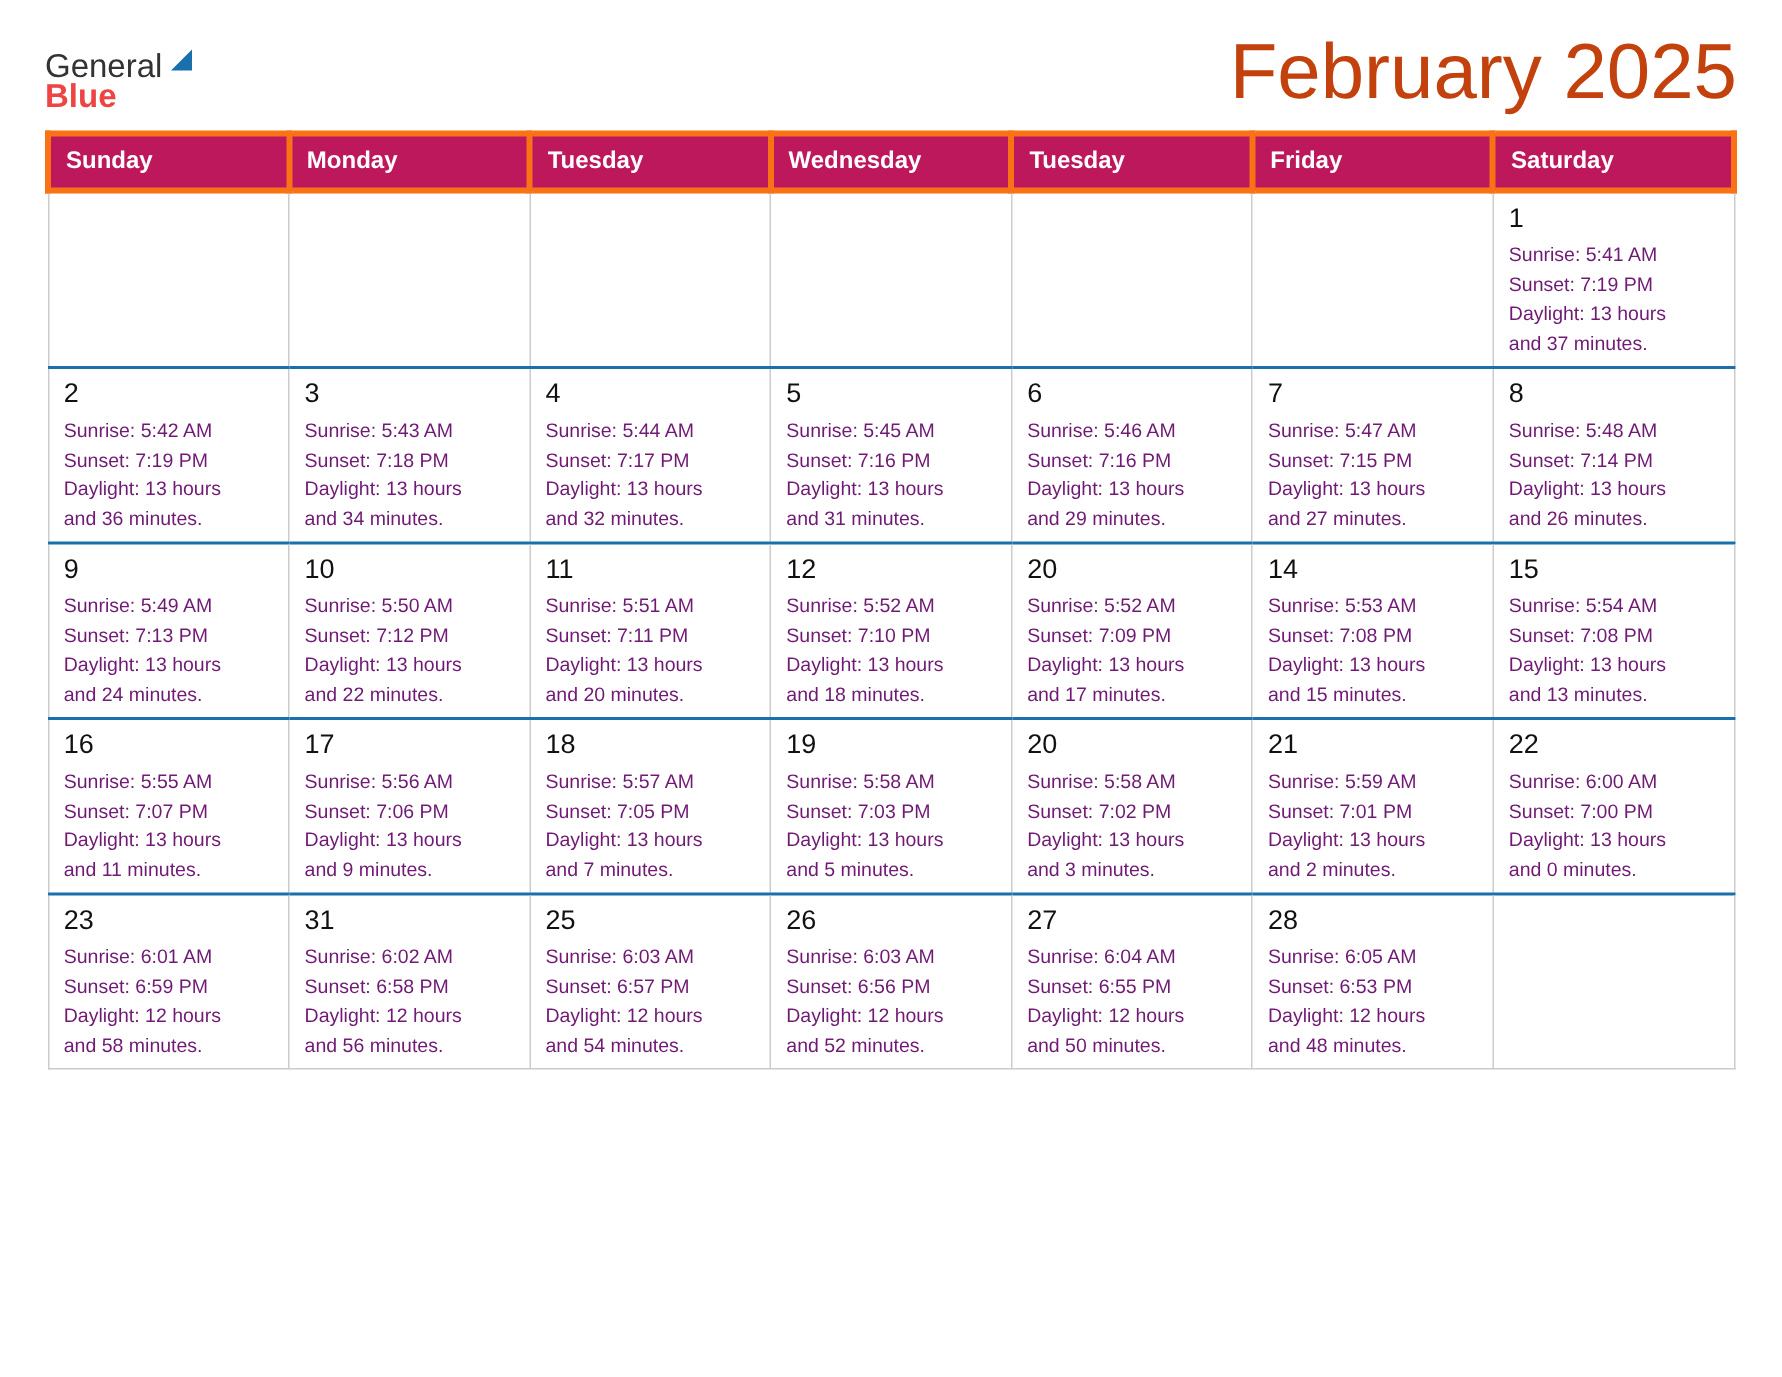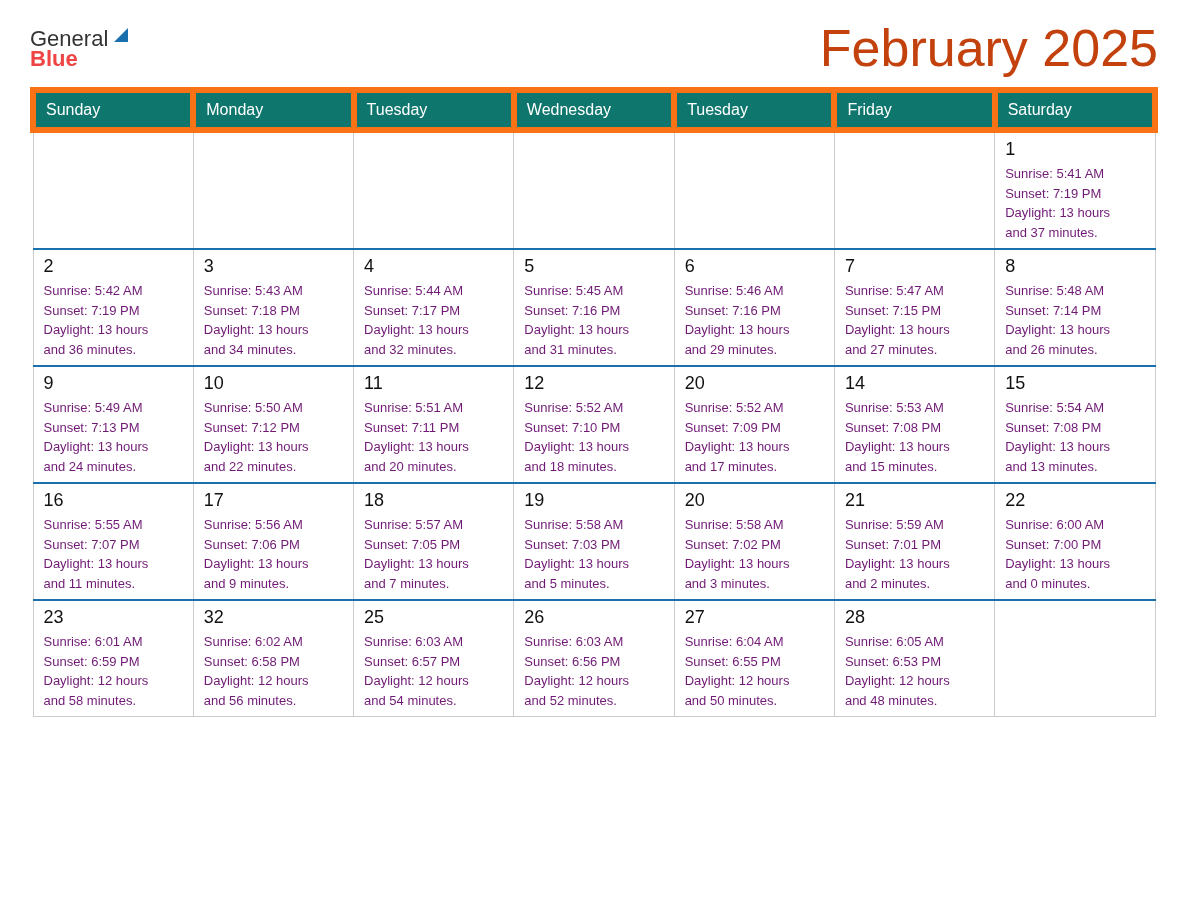--- a/index.html
+++ b/index.html
@@ -6,21 +6,21 @@
     body {
       font-family: Arial, sans-serif;
       background: #fff;
       width: 1188px;
       min-height: 918px;
       padding: 20px 30px;
     }
     .header {
       display: flex;
       justify-content: space-between;
-      align-items: center;
+      align-items: flex-end;
       margin-bottom: 10px;
     }
     .logo {
       display: flex;
       align-items: center;
       gap: 4px;
     }
     .logo-text {
       font-size: 22px;
       color: #333;
@@ -38,27 +38,27 @@
       font-size: 20px;
       color: #333;
       margin-top: 4px;
     }
     .calendar {
       width: 100%;
       border-collapse: collapse;
       margin-top: 10px;
     }
     .calendar th {
-      background: #0f766e;
+      background: #be185d;
       color: #fff;
       font-size: 16px;
-      font-weight: normal;
+      font-weight: bold;
       padding: 8px 10px;
       text-align: left;
-      border: 6px solid #f97316;
+      border: 4px solid #f97316;
     }
     .calendar td {
       vertical-align: top;
       padding: 6px 10px;
       border: 1px solid #ccc;
       width: 14.28%;
       min-height: 110px;
       font-size: 13px;
       color: #333;
     }
@@ -214,21 +214,21 @@
           <div class="day-num">22</div>
           <div class="day-info">Sunrise: 6:00 AM<br>Sunset: 7:00 PM<br>Daylight: 13 hours<br>and 0 minutes.</div>
         </td>
       </tr>
       <tr>
         <td>
           <div class="day-num">23</div>
           <div class="day-info">Sunrise: 6:01 AM<br>Sunset: 6:59 PM<br>Daylight: 12 hours<br>and 58 minutes.</div>
         </td>
         <td>
-          <div class="day-num">32</div>
+          <div class="day-num">31</div>
           <div class="day-info">Sunrise: 6:02 AM<br>Sunset: 6:58 PM<br>Daylight: 12 hours<br>and 56 minutes.</div>
         </td>
         <td>
           <div class="day-num">25</div>
           <div class="day-info">Sunrise: 6:03 AM<br>Sunset: 6:57 PM<br>Daylight: 12 hours<br>and 54 minutes.</div>
         </td>
         <td>
           <div class="day-num">26</div>
           <div class="day-info">Sunrise: 6:03 AM<br>Sunset: 6:56 PM<br>Daylight: 12 hours<br>and 52 minutes.</div>
         </td>

